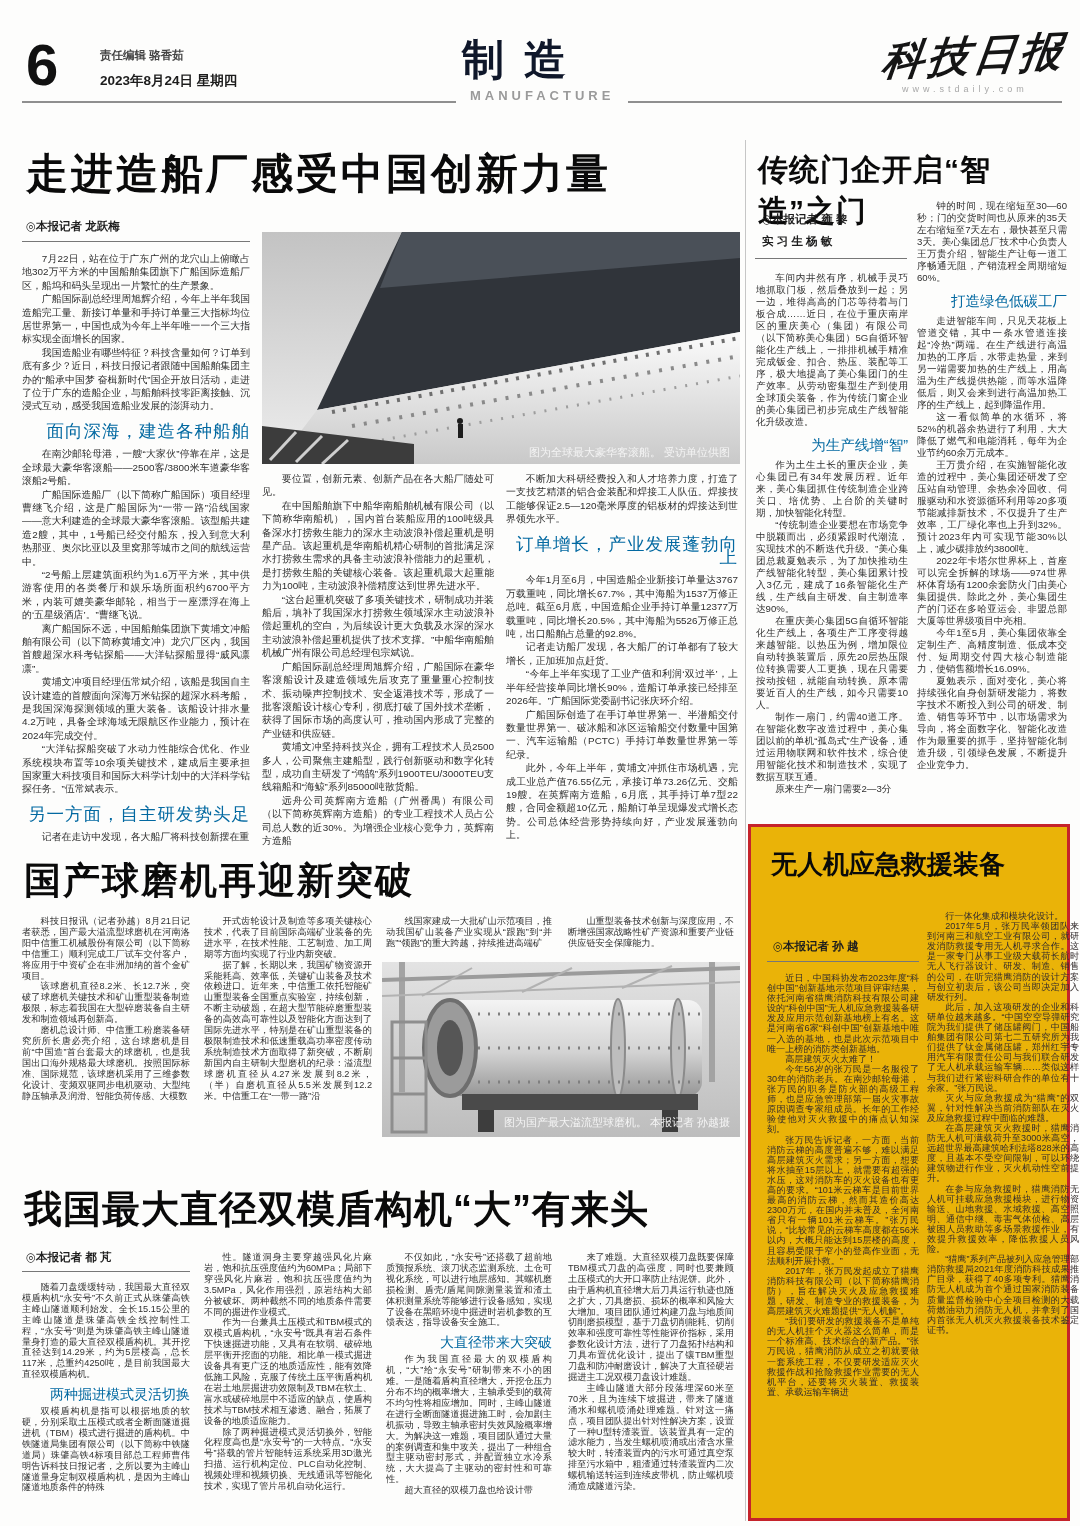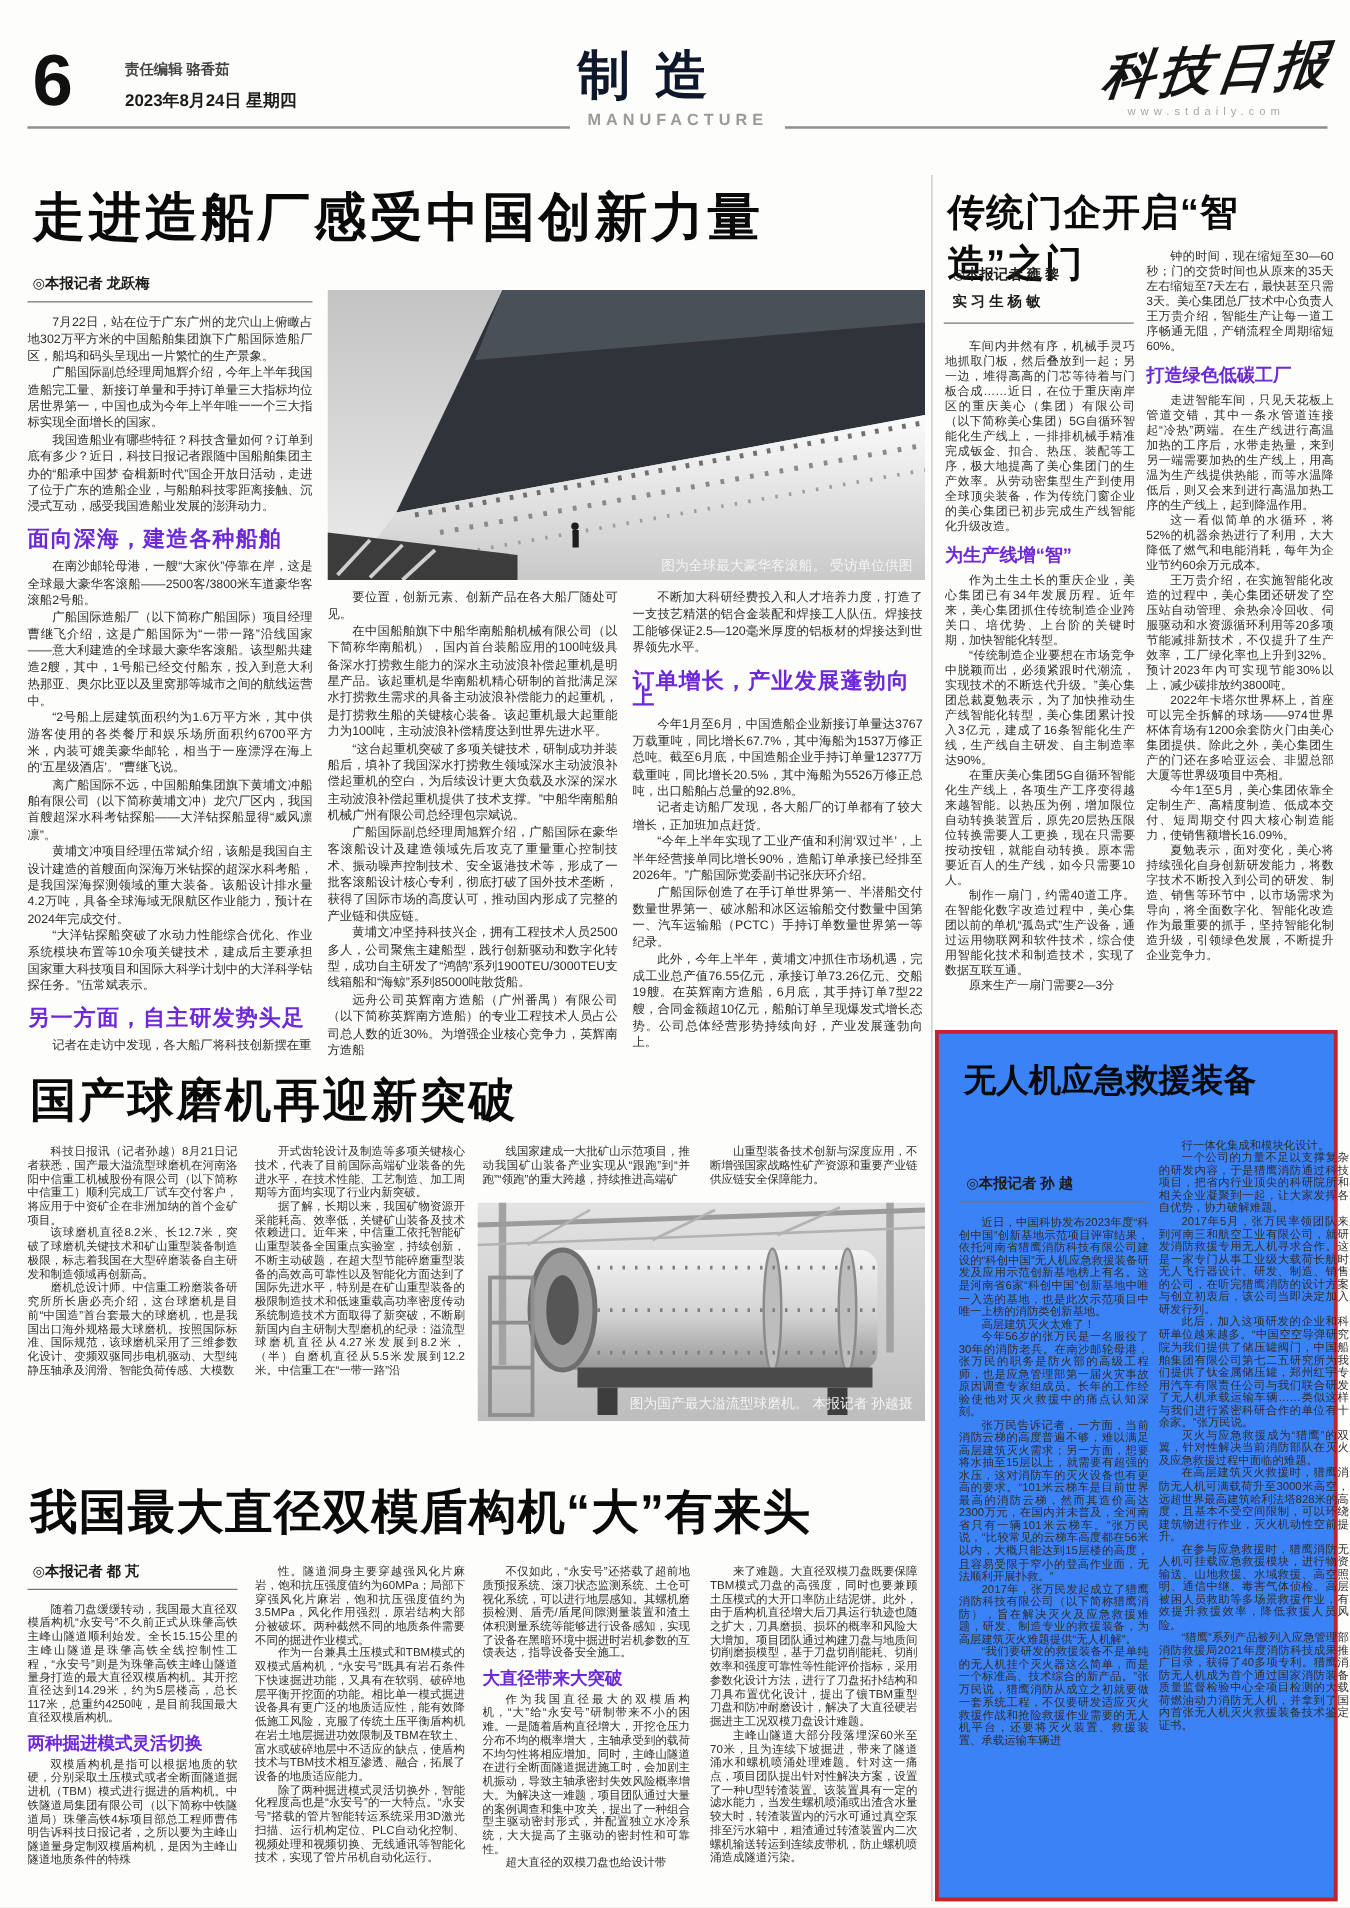--- a/index.html
+++ b/index.html
@@ -6,29 +6,29 @@
 html,body{background:#e9e9e9}
 .page{position:relative;width:1080px;height:1526px;margin:0 auto;background:#fdfdfc;
   font-family:"Liberation Sans","DejaVu Sans",sans-serif;color:#262626;overflow:hidden}
 .abs{position:absolute}
 .rule{background:#777;height:1px}
 .hrule{background:#8f8f8f;height:2px}
 .hl{font-weight:bold;color:#0a0a0a}
 .byline{font-size:11.5px;color:#1d1d1d;font-weight:bold}
 .cols{overflow:hidden}
 .cols p{margin:0;text-indent:2em;text-align:justify}
-.cols p.sub{font-weight:bold;text-align:left;text-indent:0;color:#6d28d9}
+.cols p.sub{font-weight:normal;text-align:right;text-indent:0;color:#0369a1}
 .c-ship{font-size:9.9px;line-height:13.4px;color:#2e2e2e}
 .c-ship p.sub{font-size:17.5px;margin:12px 0 9px;letter-spacing:1px}
 .c-mill,.c-tbm{font-size:9.2px;line-height:10.9px;color:#303030}
 .c-mill p.sub,.c-tbm p.sub{font-size:14px;margin:9px 0 6px}
 .c-door{font-size:9.6px;line-height:12px;color:#2e2e2e}
 .c-door p.sub{font-size:14.5px;margin:11px 0 8px}
 .c-drone{font-size:9.1px;line-height:10.1px;color:#332c2c}
-.redbox{border:3px solid #c5232b;background:#3b82f6}
+.redbox{border:3px solid #c5232b;background:#eab308}
 .pagenum{font-size:58px;font-weight:900;color:#111;line-height:1}
 .section-cn{font-size:42px;font-weight:900;color:#0f172a;letter-spacing:20px}
 .section-en{font-size:13px;font-weight:bold;color:#9a9a9a;letter-spacing:4px}
 .masthead{font-family:"DejaVu Serif","Liberation Serif",serif;font-style:italic;font-weight:bold;
   font-size:42px;color:#151515;transform:rotate(-3deg) skewX(-10deg);letter-spacing:4px}
 .site{font-size:9px;color:#a8a8a8;letter-spacing:4px}
 .editor{font-size:11.5px;color:#444}
 .hdate{font-size:13.5px;font-weight:bold;color:#1c1c1c}
 .cap{fill:#f4f4f4;font-size:11px;font-family:"Liberation Sans",sans-serif}
 </style>
@@ -229,21 +229,20 @@
     <div class="abs cols c-drone" style="left:16px;top:146px;width:152px;height:532px">
         <p>近日，中国科协发布2023年度“科创中国”创新基地示范项目评审结果，依托河南省猎鹰消防科技有限公司建设的“科创中国”无人机应急救援装备研发及应用示范创新基地榜上有名。这是河南省6家“科创中国”创新基地中唯一入选的基地，也是此次示范项目中唯一上榜的消防类创新基地。</p>
         <p>高层建筑灭火太难了！</p>
         <p>今年56岁的张万民是一名服役了30年的消防老兵。在南沙邮轮母港，张万民的职务是防火部的高级工程师，也是应急管理部第一届火灾事故原因调查专家组成员。长年的工作经验使他对灭火救援中的痛点认知深刻。</p>
         <p>张万民告诉记者，一方面，当前消防云梯的高度普遍不够，难以满足高层建筑灭火需求；另一方面，想要将水抽至15层以上，就需要有超强的水压，这对消防车的灭火设备也有更高的要求。“101米云梯车是目前世界最高的消防云梯，然而其造价高达2300万元，在国内并未普及，全河南省只有一辆101米云梯车。”张万民说，“比较常见的云梯车高度都在56米以内，大概只能达到15层楼的高度，且容易受限于窄小的登高作业面，无法顺利开展扑救。”</p>
         <p>2017年，张万民发起成立了猎鹰消防科技有限公司（以下简称猎鹰消防），旨在解决灭火及应急救援难题，研发、制造专业的救援装备，为高层建筑灭火难题提供“无人机解”。</p>
         <p>“我们要研发的救援装备不是单纯的无人机挂个灭火器这么简单，而是一个标准高、技术综合的新产品。”张万民说，猎鹰消防从成立之初就要做一套系统工程，不仅要研发适应灭火救援作战和抢险救援作业需要的无人机平台，还要将灭火装置、救援装置、承载运输车辆进</p>
       </div>
     <div class="abs cols c-drone" style="left:176px;top:84px;width:152px;height:594px">
         <p>行一体化集成和模块化设计。</p>
-        <p>一个公司的力量不足以支撑复杂的研发内容，于是猎鹰消防通过科技项目，把省内行业顶尖的科研院所和相关企业凝聚到一起，让大家发挥各自优势，协力破解难题。</p>
         <p>2017年5月，张万民率领团队来到河南三和航空工业有限公司，就研发消防救援专用无人机寻求合作。这是一家专门从事工业级大载荷长航时无人飞行器设计、研发、制造、销售的公司，在听完猎鹰消防的设计方案与创立初衷后，该公司当即决定加入研发行列。</p>
         <p>此后，加入这项研发的企业和科研单位越来越多。“中国空空导弹研究院为我们提供了储压罐阀门，中国船舶集团有限公司第七二五研究所为我们提供了钛金属储压罐，郑州红宇专用汽车有限责任公司与我们联合研发了无人机承载运输车辆……类似这样与我们进行紧密科研合作的单位有十余家。”张万民说。</p>
         <p>灭火与应急救援成为“猎鹰”的双翼，针对性解决当前消防部队在灭火及应急救援过程中面临的难题。</p>
         <p>在高层建筑灭火救援时，猎鹰消防无人机可满载荷升至3000米高空，远超世界最高建筑哈利法塔828米的高度，且基本不受空间限制，可以环绕建筑物进行作业，灭火机动性空前提升。</p>
         <p>在参与应急救援时，猎鹰消防无人机可挂载应急救援模块，进行物资输送、山地救援、水域救援、高空照明、通信中继、毒害气体侦检、高层被困人员救助等多场景救援作业，有效提升救援效率，降低救援人员风险。</p>
         <p>“猎鹰”系列产品被列入应急管理部消防救援局2021年度消防科技成果推广目录，获得了40多项专利。猎鹰消防无人机成为首个通过国家消防装备质量监督检验中心全项目检测的大载荷燃油动力消防无人机，并拿到了国内首张无人机灭火救援装备技术鉴定证书。</p>
       </div>
   </div>
 
 </div>

